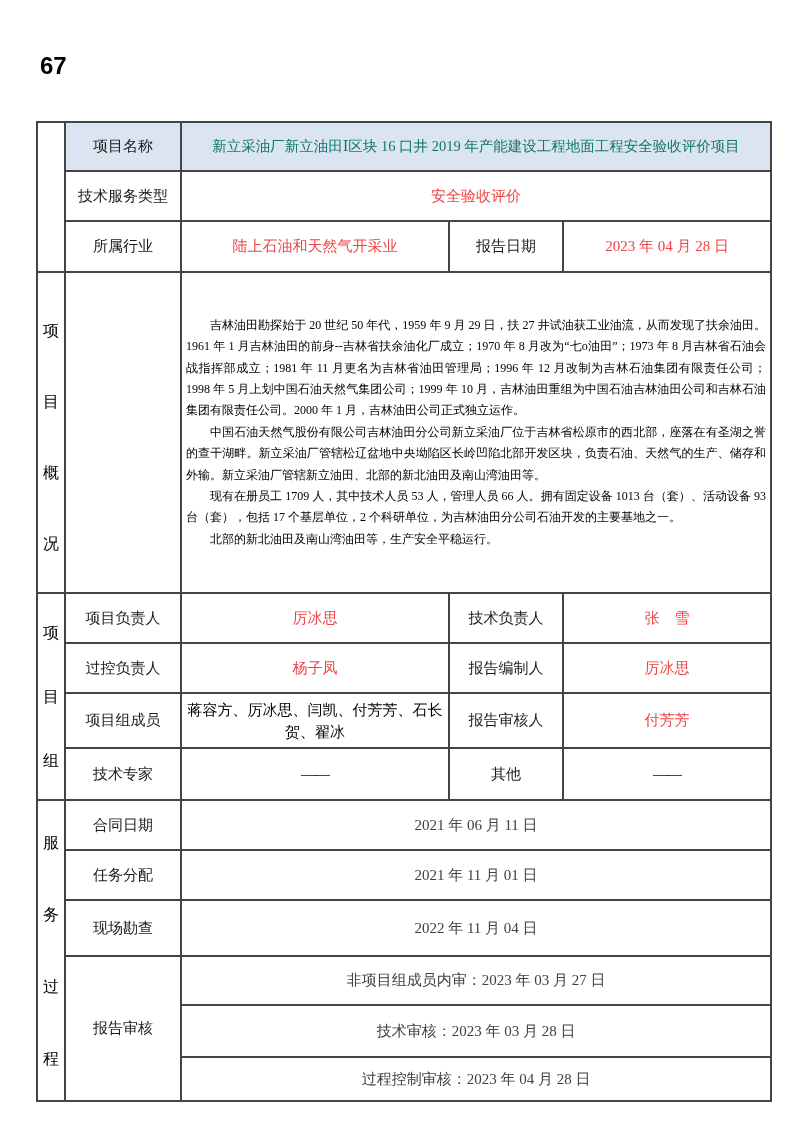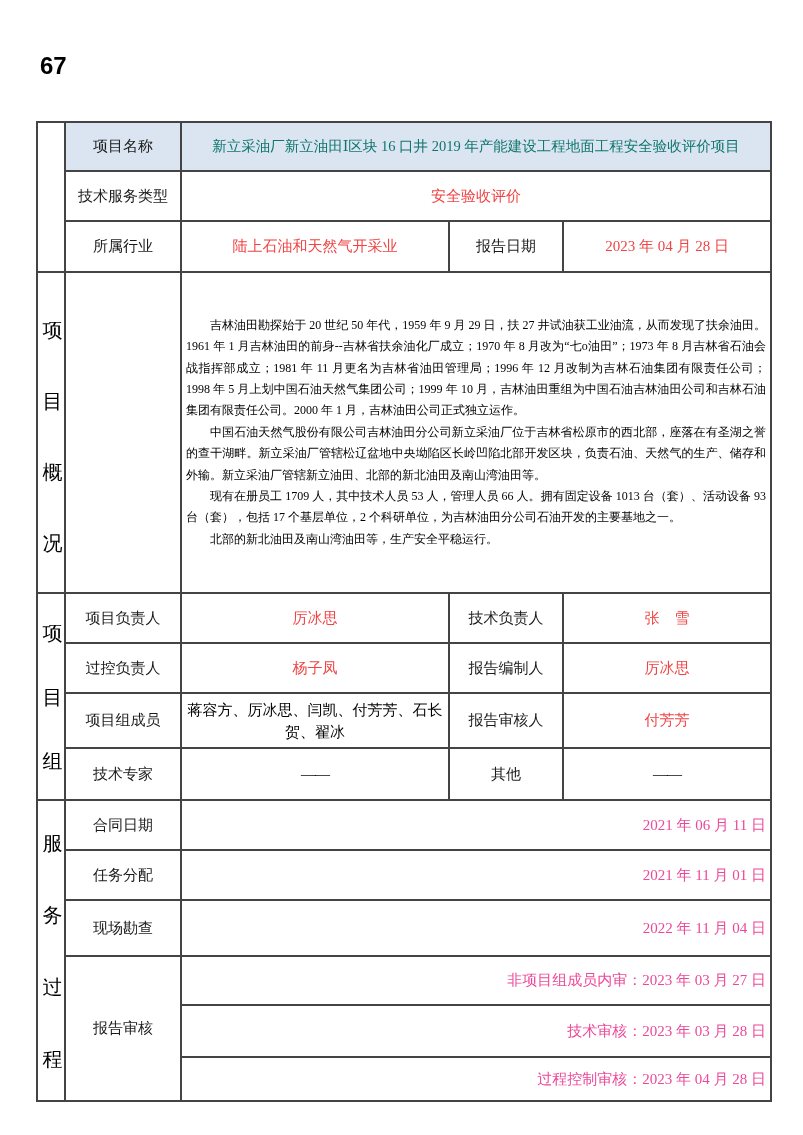--- a/index.html
+++ b/index.html
@@ -45,35 +45,35 @@
   td.label-cell { text-align: center; color: #1a1a1a; }
   td.value-cell { text-align: center; color: #ef4444; }
   td.title-cell {
     text-align: center;
     color: #0f766e;
     font-size: 14.5px;
     white-space: nowrap;
     letter-spacing: 0;
   }
   td.left-value {
-    text-align: right;
+    text-align: center;
     padding-left: 12px;
-    color: #ec4899;
+    color: #404040;
   }
   
   td.section-cell {
     text-align: center;
     padding: 0;
   }
   .vert-label {
     width: 17px;
     margin: 0 auto;
     word-break: break-all;
     line-height: 70px;
-    font-size: 20px;
+    font-size: 16px;
     text-align: center;
   }
   .vert-overview { line-height: 71px; padding-top: 8px; }
   .vert-team     { line-height: 64px; }
   .vert-process  { line-height: 72px; }
   
   td.overview-cell {
     vertical-align: top;
     padding: 6px 9px 4px 9px;
   }

